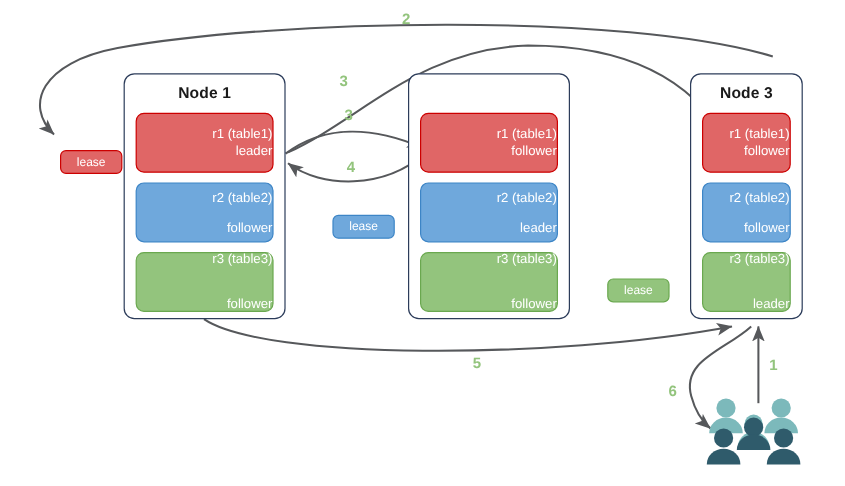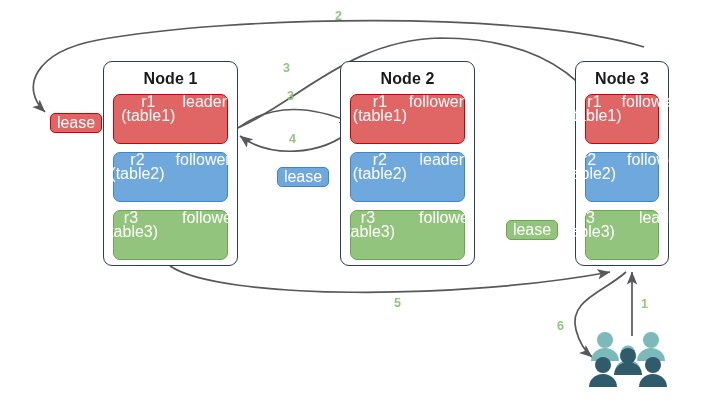--- a/index.html
+++ b/index.html
@@ -13,47 +13,48 @@
   .node{
     position:absolute;
     border:1.4px solid #2c3c5a;
     border-radius:9px;
     background:#ffffff;
     box-sizing:border-box;
   }
   .node-title{
     position:absolute;left:0;right:0;top:8px;
     text-align:center;
-    font-size:16px;font-weight:bold;color:#1a1a1a;
+    font-size:13px;font-weight:bold;color:#1a1a1a;
     letter-spacing:.1px;
   }
   .replica{
     position:absolute;left:9px;right:9px;
     height:50px;
     border-radius:7px;
     box-sizing:border-box;
-    display:flex;flex-direction:row;align-items:flex-start;justify-content:center;
-    color:#ffffff;font-size:16px;line-height:14px;
+    display:flex;flex-direction:column;align-items:flex-end;justify-content:center;
+    color:#ffffff;font-size:11px;line-height:14px;
     text-align:center;
   }
   .rep-red{background:#e06666;border:1.3px solid #cc0000;}
   .rep-blue{background:#6fa8dc;border:1.3px solid #3d85c6;gap:11px;}
   .rep-green{background:#93c47d;border:1.3px solid #6aa84f;}
 
   .rep-l1{top:32px;}
   .rep-l2{top:90px;}
   .rep-l3{top:148px;gap:24px;}
 
   .lease{
     position:absolute;
     border-radius:5px;
     box-sizing:border-box;
     display:flex;align-items:center;justify-content:center;
-    color:#ffffff;font-size:16px;
+    color:#ffffff;font-size:10px;
     height:20px;
+    margin-top:12px;
   }
   .lease-red{background:#e06666;border:1.3px solid #cc0000;}
   .lease-blue{background:#6fa8dc;border:1.3px solid #3d85c6;}
   .lease-green{background:#93c47d;border:1.3px solid #6aa84f;}
 
   .step-label{
     position:absolute;
     color:#93c47d;
     font-size:12.5px;
     font-weight:bold;
@@ -100,21 +101,20 @@
       <span>r2 (table2)</span>
       <span>follower</span>
     </div>
     <div class="replica rep-green rep-l3">
       <span>r3 (table3)</span>
       <span>follower</span>
     </div>
   </div>
 
   <div class="node" style="left:340px;top:61px;width:135px;height:205px;">
-    <div class="node-title">Node 2</div>
     <div class="replica rep-red rep-l1">
       <span>r1 (table1)</span>
       <span>follower</span>
     </div>
     <div class="replica rep-blue rep-l2">
       <span>r2 (table2)</span>
       <span>leader</span>
     </div>
     <div class="replica rep-green rep-l3">
       <span>r3 (table3)</span>

